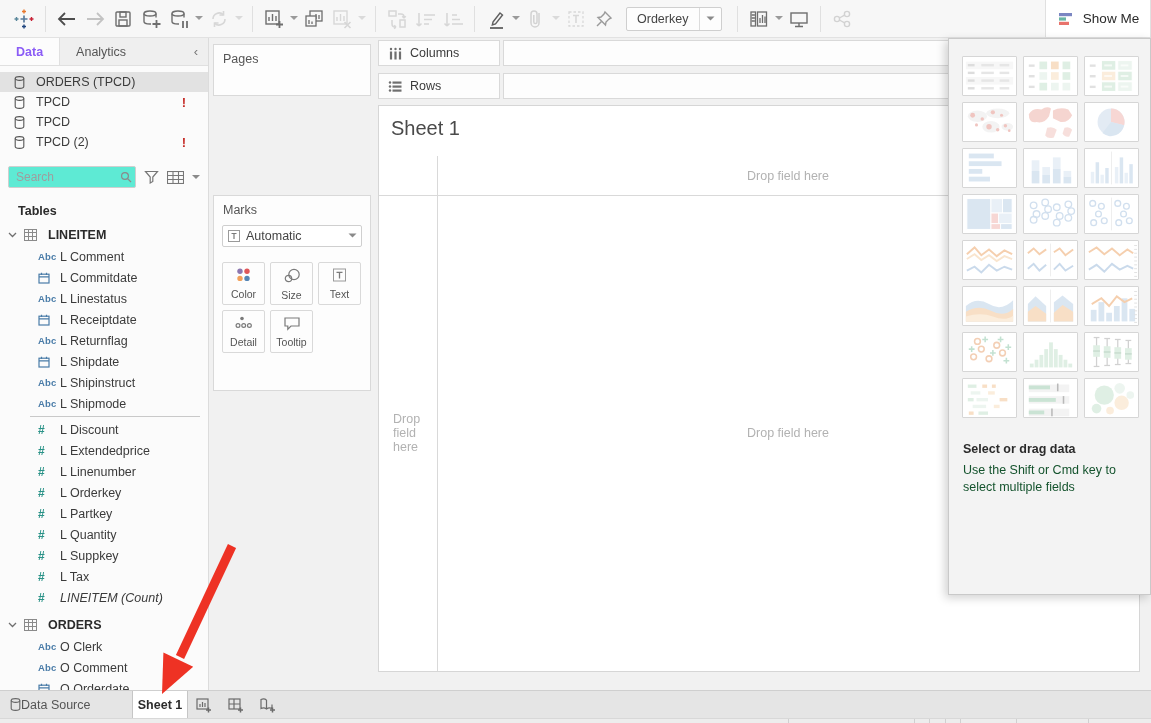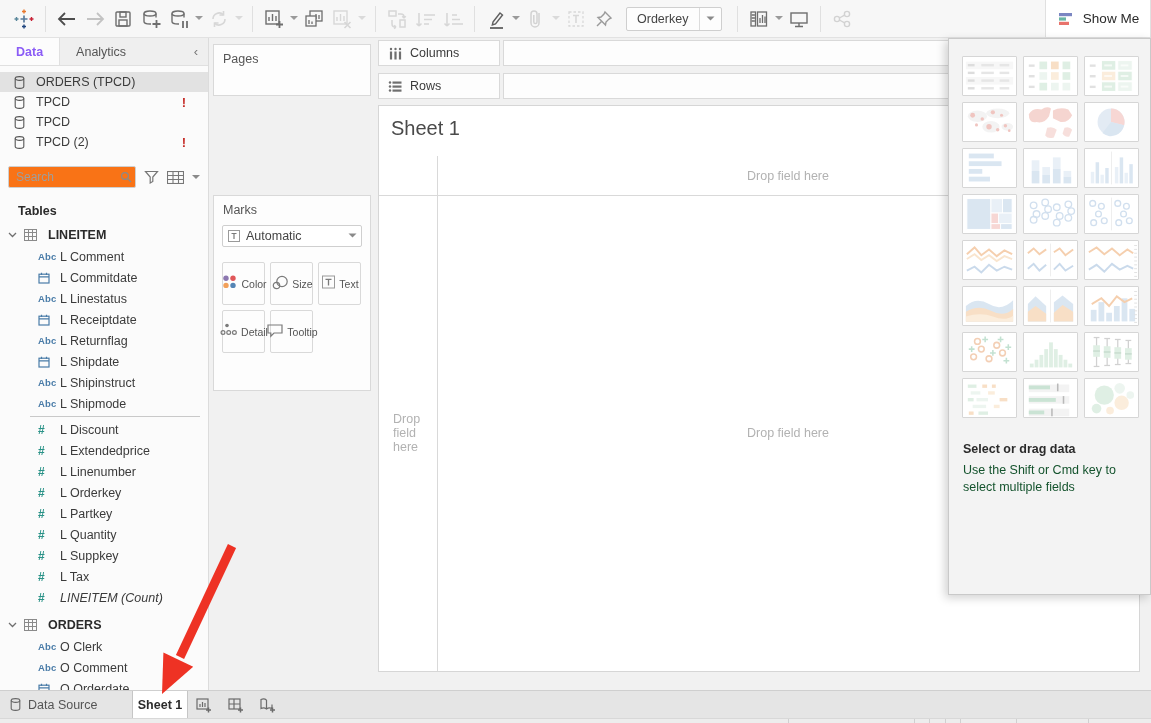--- a/index.html
+++ b/index.html
@@ -25,21 +25,21 @@
   .pane-tab.active{background:#fcfcfc;font-weight:bold;color:#8b5cf6;border-right:1px solid #e0e0e0}
   .pane-collapse{margin-left:auto;width:24px;display:flex;align-items:center;justify-content:center;color:#777;font-size:13px;cursor:pointer}
   .ds-list{padding-top:6px}
   .ds-row{display:flex;align-items:center;height:20px;padding-left:14px;cursor:pointer}
   .ds-row.sel{background:#e2e2e2}
   .ds-row .ico{width:16px;display:flex}
   .ds-row .ds-label{margin-left:6px;color:#3b3b3b}
   .ds-err{margin-left:auto;margin-right:22px;color:#c62f2a;font-weight:bold;font-size:13px}
   .search-row{display:flex;align-items:center;margin:14px 8px 0 8px}
   .search-box{position:relative;width:128px;height:22px}
-  .search-box input{width:100%;height:100%;border:1px solid #cfcfcf;border-radius:2px;padding:0 20px 0 7px;font-size:12px;color:#333;background:#f97316;font-family:"Liberation Sans",sans-serif}
+  .search-box input{width:100%;height:100%;border:1px solid #cfcfcf;border-radius:2px;padding:0 20px 0 7px;font-size:12px;color:#333;background:#5eead4;font-family:"Liberation Sans",sans-serif}
   .search-box input::placeholder{color:#9e9e9e}
   .search-mag{position:absolute;right:4px;top:5px}
   .search-ico{margin-left:8px;display:flex;align-items:center;cursor:pointer}
   .tables-label{font-weight:bold;margin:16px 0 4px 18px;color:#2b2b2b}
   .tbl-head{display:flex;align-items:center;height:22px;padding-left:8px;cursor:pointer;margin-top:6px}
   .tbl-head .chev{width:14px;display:flex}
   .tbl-head .tbl-ico{width:20px;display:flex;margin-left:2px}
   .tbl-head .tbl-name{font-weight:bold;margin-left:4px;color:#2b2b2b}
   .field-row{display:flex;align-items:center;height:21px;padding-left:38px;cursor:pointer}
   .field-row .f-ico{width:22px;display:flex;align-items:center}
@@ -52,21 +52,21 @@
   
   .cards-col{position:absolute;top:38px;left:209px;width:168px;bottom:15px;background:#f1f1f1}
   .card{position:absolute;left:4px;width:158px;background:#fdfdfd;border:1px solid #d9d9d9}
   .card .card-label{padding:7px 0 0 9px;color:#555}
   .card.pages{top:6px;height:52px}
   .card.filters{top:74px;height:70px}
   .card.marks{top:157px;height:196px}
   .mark-dd{display:flex;align-items:center;height:22px;margin:8px 8px 7px 8px;background:#fff;border:1px solid #cfcfcf;border-radius:2px;padding:0 4px;cursor:pointer}
   .mark-dd .dd-label{margin-left:5px;color:#444;flex:1}
   .marks-grid{display:flex;flex-wrap:wrap;gap:5px;padding:8px}
-  .mark-btn{width:43px;height:43px;background:#fdfdfd;border:1px solid #d9d9d9;border-radius:2px;display:flex;align-items:center;justify-content:center;gap:2px;cursor:pointer}
+  .mark-btn{width:43px;height:43px;background:#fdfdfd;border:1px solid #d9d9d9;border-radius:2px;display:flex;flex-direction:column;align-items:center;justify-content:center;gap:2px;cursor:pointer}
   .mb-label{font-size:10.5px;color:#555}
 
   
   .work{position:absolute;left:377px;top:38px;right:0;bottom:33px;background:#f1f1f1}
   .shelf{position:absolute;left:1px;width:763px;height:26px;display:flex}
   .shelf.columns{top:2px}
   .shelf.rows{top:35px}
   .shelf-label{width:122px;background:#fdfdfd;border:1px solid #d9d9d9;display:flex;align-items:center;gap:7px;padding-left:9px;color:#3b3b3b}
   .shelf-field-area{flex:1;background:#fdfdfd;border:1px solid #d9d9d9;margin-left:3px}
   .canvas{position:absolute;left:1px;top:67px;width:762px;height:567px;background:#fff;border:1px solid #d6d6d6}
@@ -83,21 +83,21 @@
   .showme{position:absolute;left:948px;top:38px;width:203px;height:557px;background:#f3f3f3;border:1px solid #c9c9c9;box-shadow:-3px 3px 9px rgba(0,0,0,.18);z-index:20}
   .showme-grid{display:flex;flex-wrap:wrap;gap:6px;padding:17px 0 0 13px}
   .thumb{width:55px;height:40px;background:#fff;border:1px solid #d6d6d6;border-radius:1px;cursor:pointer;display:flex;align-items:center;justify-content:center}
   .thumb svg{opacity:.62}
   .showme-hint{padding:24px 16px 0 14px}
   .hint-title{font-weight:bold;color:#2b2b2b;margin-bottom:6px}
   .hint-body{color:#14532d;line-height:1.35;width:160px}
 
   
   .tabs-bar{position:absolute;left:0;right:0;bottom:5px;height:28px;background:#e5e5e5;border-top:1px solid #cfcfcf;display:flex;align-items:stretch}
-  .ds-tab{display:flex;align-items:center;gap:7px;padding:0 14px 0 10px;color:#555;width:122px;cursor:pointer}
+  .ds-tab{display:flex;align-items:center;padding:0 14px 0 10px;color:#555;width:122px;cursor:pointer}
   .sheet-tab{display:flex;align-items:center;justify-content:center;width:56px;background:#fff;border-left:1px solid #c6c6c6;border-right:1px solid #c6c6c6;font-weight:bold;color:#2b2b2b;margin-left:10px;cursor:pointer}
   .newtab-btn{width:32px;display:flex;align-items:center;justify-content:center;cursor:pointer}
   .status-bar{position:absolute;left:0;right:0;bottom:0;height:5px;background:#ededed;border-top:1px solid #d8d8d8}
   .status-div{position:absolute;top:0;bottom:0;width:1px;background:#d0d0d0}
 
   .arrow-overlay{position:absolute;inset:0;z-index:60;pointer-events:none}
   .disabled{opacity:.55}
 </style>
 </head>
 <body>

